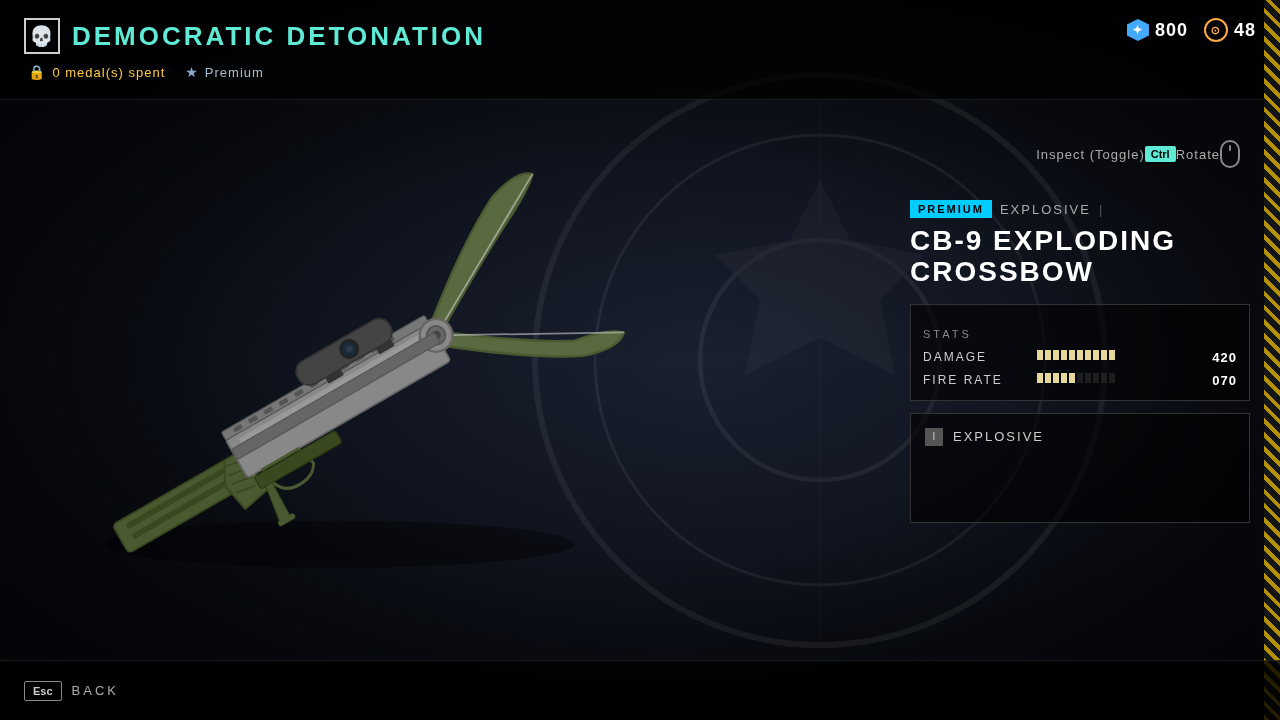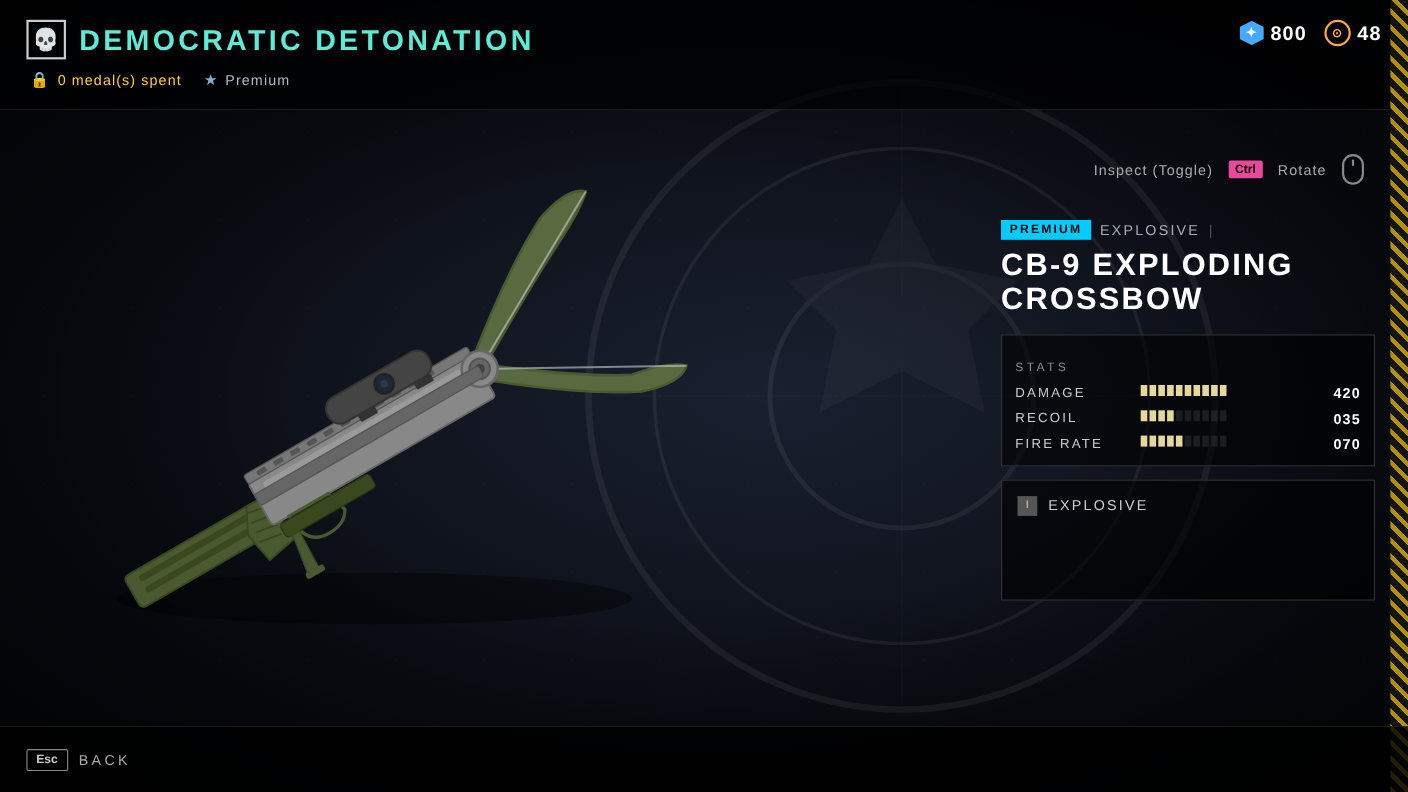--- a/index.html
+++ b/index.html
@@ -173,28 +173,27 @@
       opacity: 0.7;
     }
 
     
     .inspect-controls {
       position: absolute;
       top: 140px;
       right: 40px;
       display: flex;
       align-items: center;
-      gap: 14px;
       font-size: 13px;
       color: #aaaaaa;
       letter-spacing: 1px;
     }
 
     .key-badge {
-      background: #ec4899;
+      background: #5eead4;
       color: #000;
       font-size: 11px;
       font-weight: bold;
       padding: 2px 6px;
       border-radius: 2px;
       letter-spacing: 0;
     }
 
     .mouse-icon {
       width: 20px;
@@ -589,36 +588,20 @@
             <div class="stat-pip"></div>
             <div class="stat-pip"></div>
             <div class="stat-pip"></div>
             <div class="stat-pip"></div>
             <div class="stat-pip"></div>
             <div class="stat-pip"></div>
           </div>
           <span class="stat-value">420</span>
         </div>
         <div class="stat-row">
-          <span class="stat-name">RECOIL</span>
-          <div class="stat-bar-container">
-            <div class="stat-pip"></div>
-            <div class="stat-pip"></div>
-            <div class="stat-pip"></div>
-            <div class="stat-pip"></div>
-            <div class="stat-pip empty"></div>
-            <div class="stat-pip empty"></div>
-            <div class="stat-pip empty"></div>
-            <div class="stat-pip empty"></div>
-            <div class="stat-pip empty"></div>
-            <div class="stat-pip empty"></div>
-          </div>
-          <span class="stat-value">035</span>
-        </div>
-        <div class="stat-row">
           <span class="stat-name">FIRE RATE</span>
           <div class="stat-bar-container">
             <div class="stat-pip"></div>
             <div class="stat-pip"></div>
             <div class="stat-pip"></div>
             <div class="stat-pip"></div>
             <div class="stat-pip"></div>
             <div class="stat-pip empty"></div>
             <div class="stat-pip empty"></div>
             <div class="stat-pip empty"></div>

